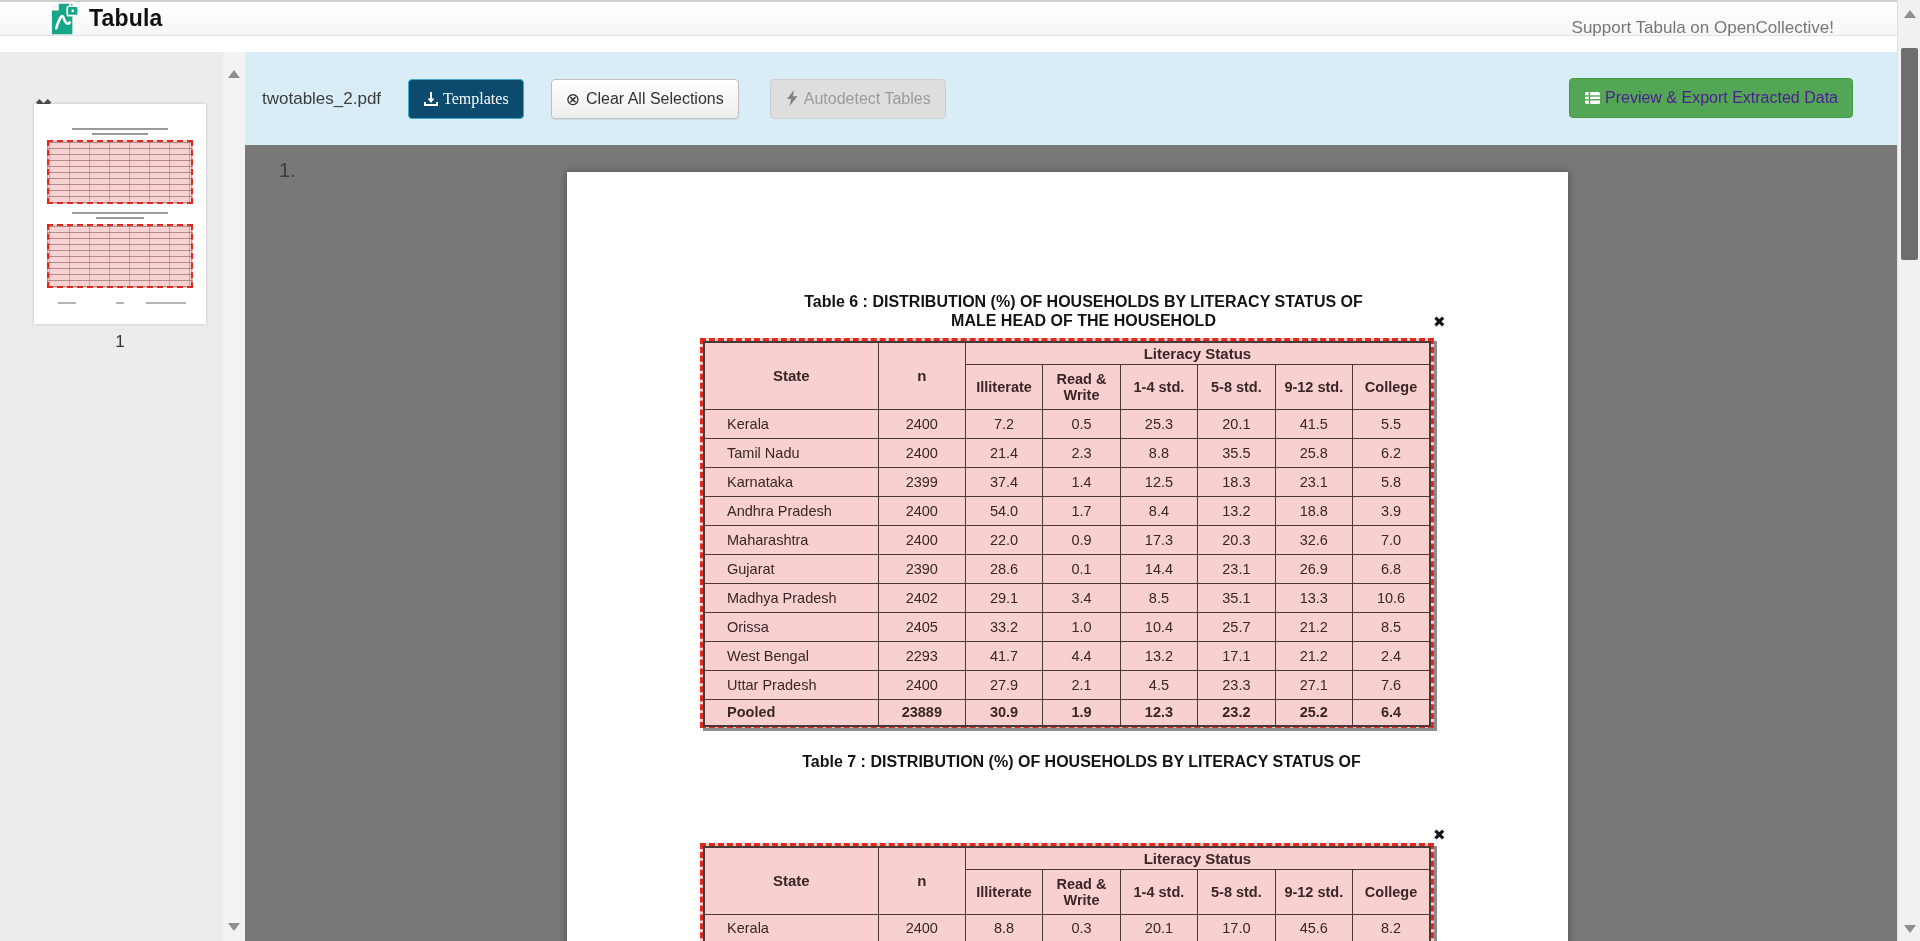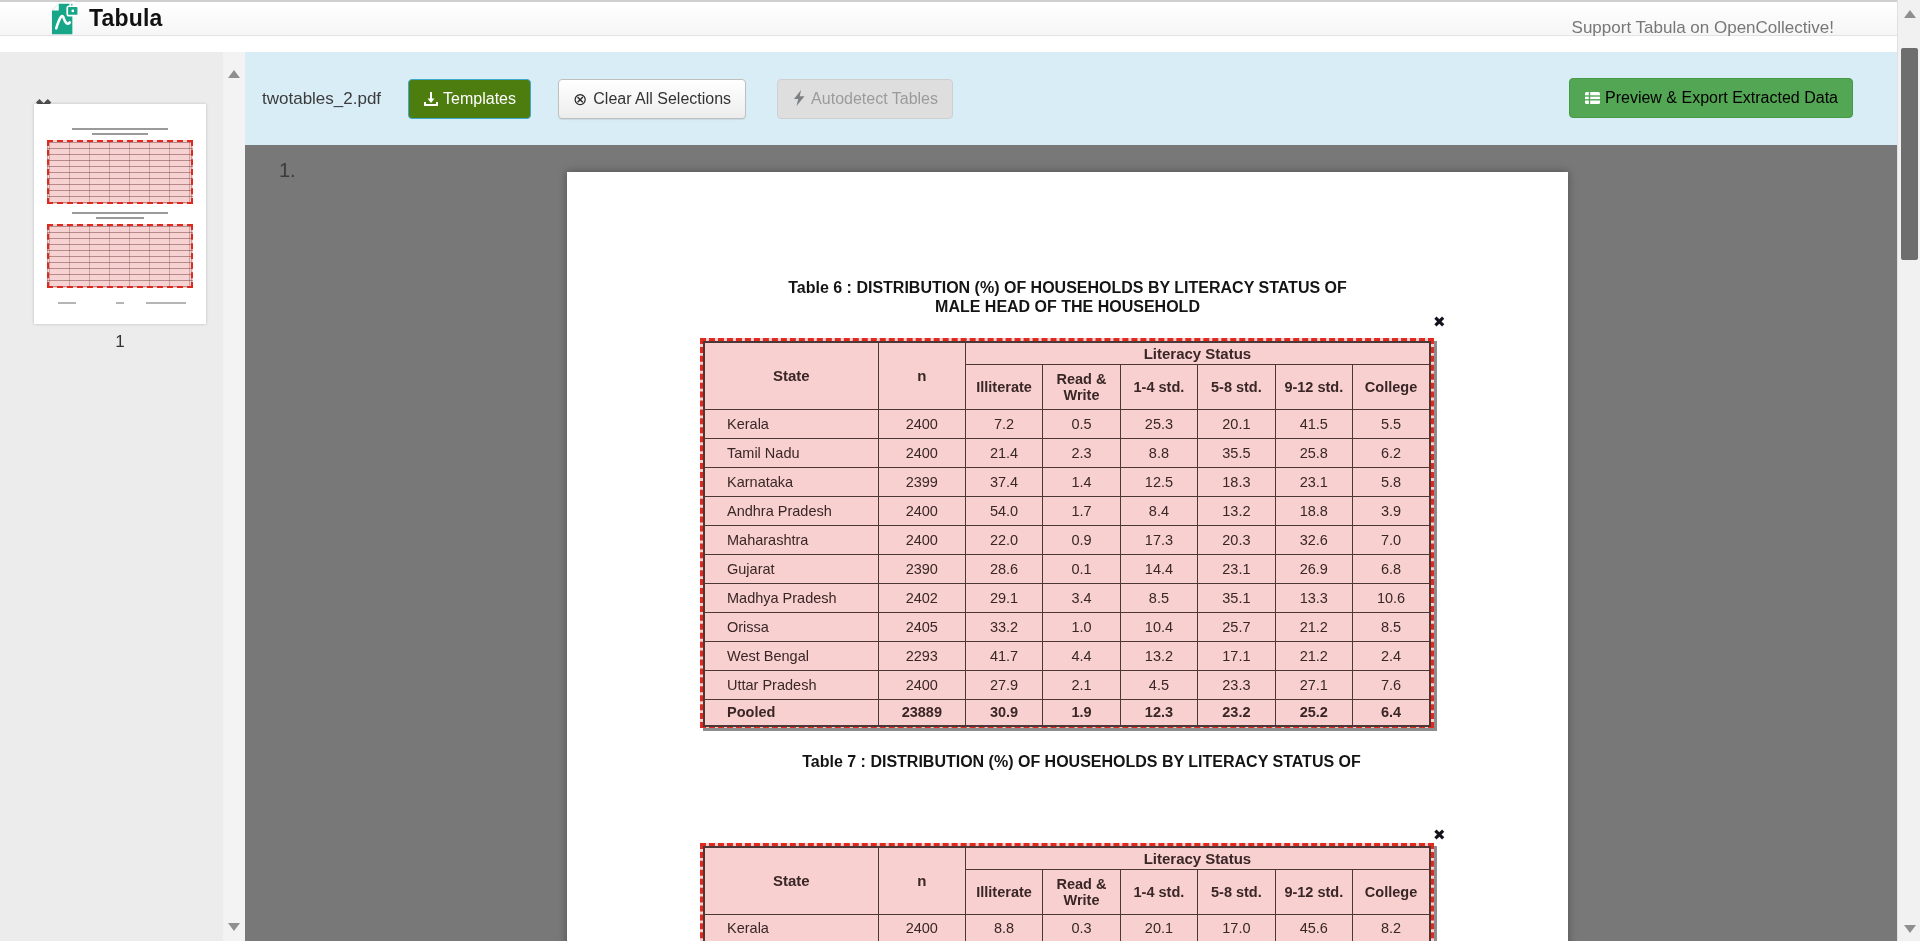--- a/index.html
+++ b/index.html
@@ -17,26 +17,26 @@
   .nav-link { font-size:17px; color:#777; padding:0 21px; cursor:pointer; white-space:nowrap; }
   .support-link { position:absolute; right:86px; top:16px; font-size:17px; color:#777; cursor:pointer; }
 
   
   .toolbar { position:absolute; left:245px; top:52px; right:23px; height:93px;
     background:#d9edf7; display:flex; align-items:center; }
   .filename { font-size:17px; color:#3c3c3c; margin:0 27px 0 17px; white-space:nowrap; }
   .btn { height:40px; display:inline-flex; align-items:center; border-radius:4px;
     font-size:16px; padding:0 14px; cursor:pointer; border:1px solid transparent; white-space:nowrap; }
   .btn .icon { display:inline-flex; margin-right:4px; }
-  .btn-templates { background:#4d7c0f; border-color:#3fa9cc; color:#fff; margin-right:27px; }
+  .btn-templates { background:#0c4a6e; border-color:#3fa9cc; color:#fff; margin-right:27px;font-family:Liberation Serif, serif; }
   .btn-clear { background:linear-gradient(#ffffff,#ededed); border-color:#bfbfbf; color:#333; margin-right:31px;
     box-shadow:0 1px 1px rgba(0,0,0,0.08); }
   .btn-clear .glyph { font-family:"DejaVu Sans", sans-serif; font-size:17px; margin-right:6px; color:#2b2b2b; }
   .btn-autodetect { background:#dedede; border-color:#cfcfcf; color:#9b9b9b; cursor:default; }
-  .btn-export { position:absolute; right:44px; top:26px; background:#53a653; border-color:#459a45; color:#000000; }
+  .btn-export { position:absolute; right:44px; top:26px; background:#53a653; border-color:#459a45; color:#4c1d95; }
 
   
   .sidebar { position:absolute; left:0; top:52px; width:245px; bottom:0; background:#ececec; }
   .side-close { position:absolute; left:34px; top:44px; font-family:"DejaVu Sans", sans-serif;
     font-size:23px; font-weight:700; color:#4f4f4f; cursor:pointer; line-height:1; }
   .thumb { position:absolute; left:34px; top:52px; width:172px; height:220px; background:#fff;
     box-shadow:0 0 3px rgba(0,0,0,0.2); cursor:pointer; }
   .t-bar { position:absolute; background:#9a9a9a; height:2px; }
   .t-bar.a1 { left:38px; top:24px; width:96px; }
   .t-bar.a2 { left:58px; top:29px; width:56px; }
@@ -61,21 +61,21 @@
   .tri.up { top:18px; border-left:6px solid transparent; border-right:6px solid transparent; border-bottom:8px solid #8f8f8f; }
   .tri.down { bottom:10px; border-left:6px solid transparent; border-right:6px solid transparent; border-top:8px solid #8f8f8f; }
 
   
   .viewer { position:absolute; left:245px; top:145px; right:23px; bottom:0; background:#787878; overflow:hidden; }
   .page-label { position:absolute; left:34px; top:14px; font-size:20px; color:#3b3b3b; }
   .pdf-page { position:absolute; left:322px; top:27px; width:1001px; height:1200px; background:#fff;
     box-shadow:0 0 8px rgba(0,0,0,0.35); cursor:crosshair; }
   .doc-title { position:absolute; left:0; width:100%; text-align:center; font-size:16px; line-height:19px;
     font-weight:700; color:#141414; }
-  .doc-title.t6 { top:106px; }
+  .doc-title.t6 { top:120px;margin-left:16px; }
   .doc-title.t7 { top:580px;padding-left:28px; }
   .sel-close { position:absolute; left:866px; font-family:"DejaVu Sans", sans-serif; font-size:15px;
     font-weight:700; color:#12121c; cursor:pointer; line-height:1; }
   .sel-close.c1 { top:143px; }
   .sel-close.c2 { top:656px; }
   .selection { position:absolute; left:133px; width:734px; border:3px dashed #e02a1f;
     background:#f8d0d0; box-shadow:3px 3px 0 rgba(45,45,45,0.55); cursor:move; }
   .selection.s1 { top:166px; height:390px; }
   .selection.s2 { top:671px; height:390px; }
 

